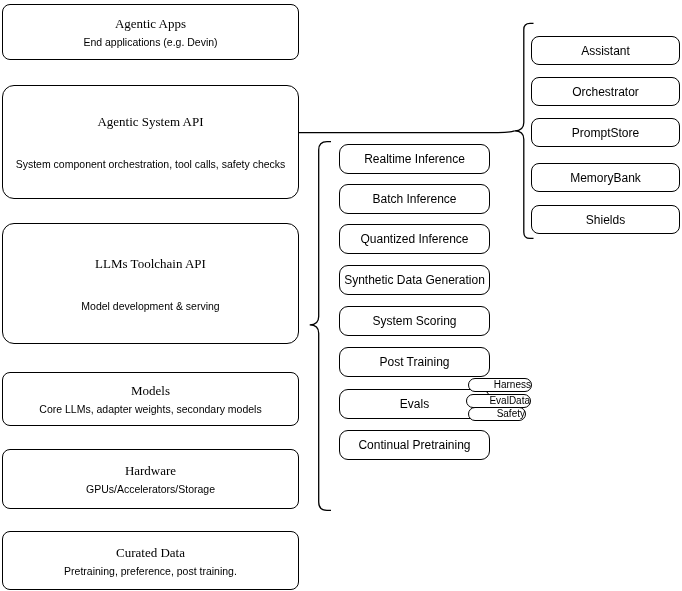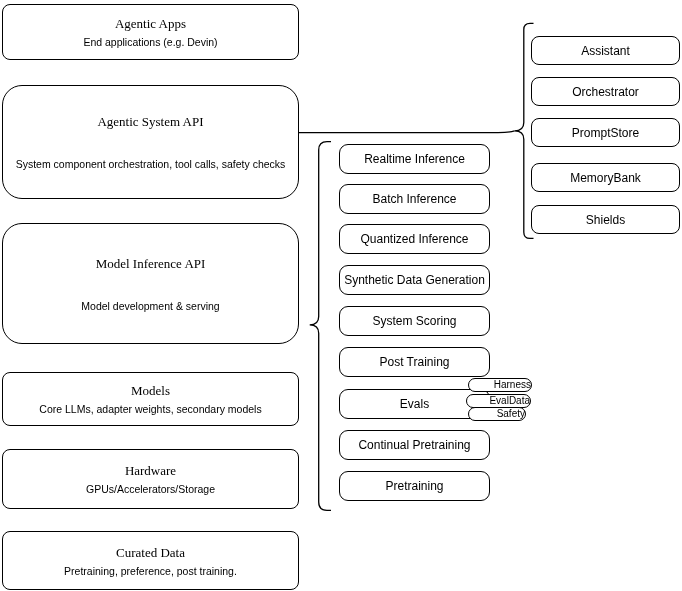--- a/index.html
+++ b/index.html
@@ -24,21 +24,21 @@
     background: #ffffff;
     border: 1.3px solid #000000;
     display: flex;
     flex-direction: column;
     align-items: center;
     justify-content: center;
     text-align: center;
   }
   .node .title { font-size: 13px; line-height: 15px; white-space: nowrap; font-family: Liberation Serif, serif; }
   .node .subtitle { font-size: 10.5px; line-height: 12px; margin-top: 5px; white-space: nowrap; }
-  .round-lg { border-radius: 20px; gap: 24px; }
+  .round-lg { border-radius: 12px; gap: 24px; }
   .round-sm { border-radius: 8px; }
   .leaf {
     position: absolute;
     box-sizing: border-box;
     background: #ffffff;
     border: 1.3px solid #000000;
     border-radius: 9px;
     display: flex;
     align-items: center;
     justify-content: center;
@@ -78,21 +78,21 @@
     <div class="title">Agentic Apps</div>
     <div class="subtitle">End applications (e.g. Devin)</div>
   </div>
 
   <div class="node round-lg" style="left:2px; top:85px; width:297px; height:114px;">
     <div class="title">Agentic System API</div>
     <div class="subtitle">System component orchestration, tool calls, safety checks</div>
   </div>
 
   <div class="node round-lg" style="left:2px; top:223px; width:297px; height:121px;">
-    <div class="title">Model Inference API</div>
+    <div class="title">LLMs Toolchain API</div>
     <div class="subtitle">Model development &amp; serving</div>
   </div>
 
   <div class="node round-sm" style="left:2px; top:372px; width:297px; height:54px;">
     <div class="title">Models</div>
     <div class="subtitle">Core LLMs, adapter weights, secondary models</div>
   </div>
 
   <div class="node round-sm" style="left:2px; top:449px; width:297px; height:60px;">
     <div class="title">Hardware</div>
@@ -121,23 +121,20 @@
   </div>
   <div class="leaf mid-leaf" style="top:347px;">
     <span>Post Training</span>
   </div>
   <div class="leaf mid-leaf" style="top:389px;">
     <span>Evals</span>
   </div>
   <div class="leaf mid-leaf" style="top:430px;">
     <span>Continual Pretraining</span>
   </div>
-  <div class="leaf mid-leaf" style="top:471px;">
-    <span>Pretraining</span>
-  </div>
 
   <div class="pill" style="left:468px; top:378px; width:64px; height:14px;">
     <span>Harness</span>
   </div>
   <div class="pill" style="left:466px; top:394px; width:65px; height:14px;">
     <span>EvalData</span>
   </div>
   <div class="pill" style="left:468px; top:407px; width:58px; height:14px;">
     <span>Safety</span>
   </div>

